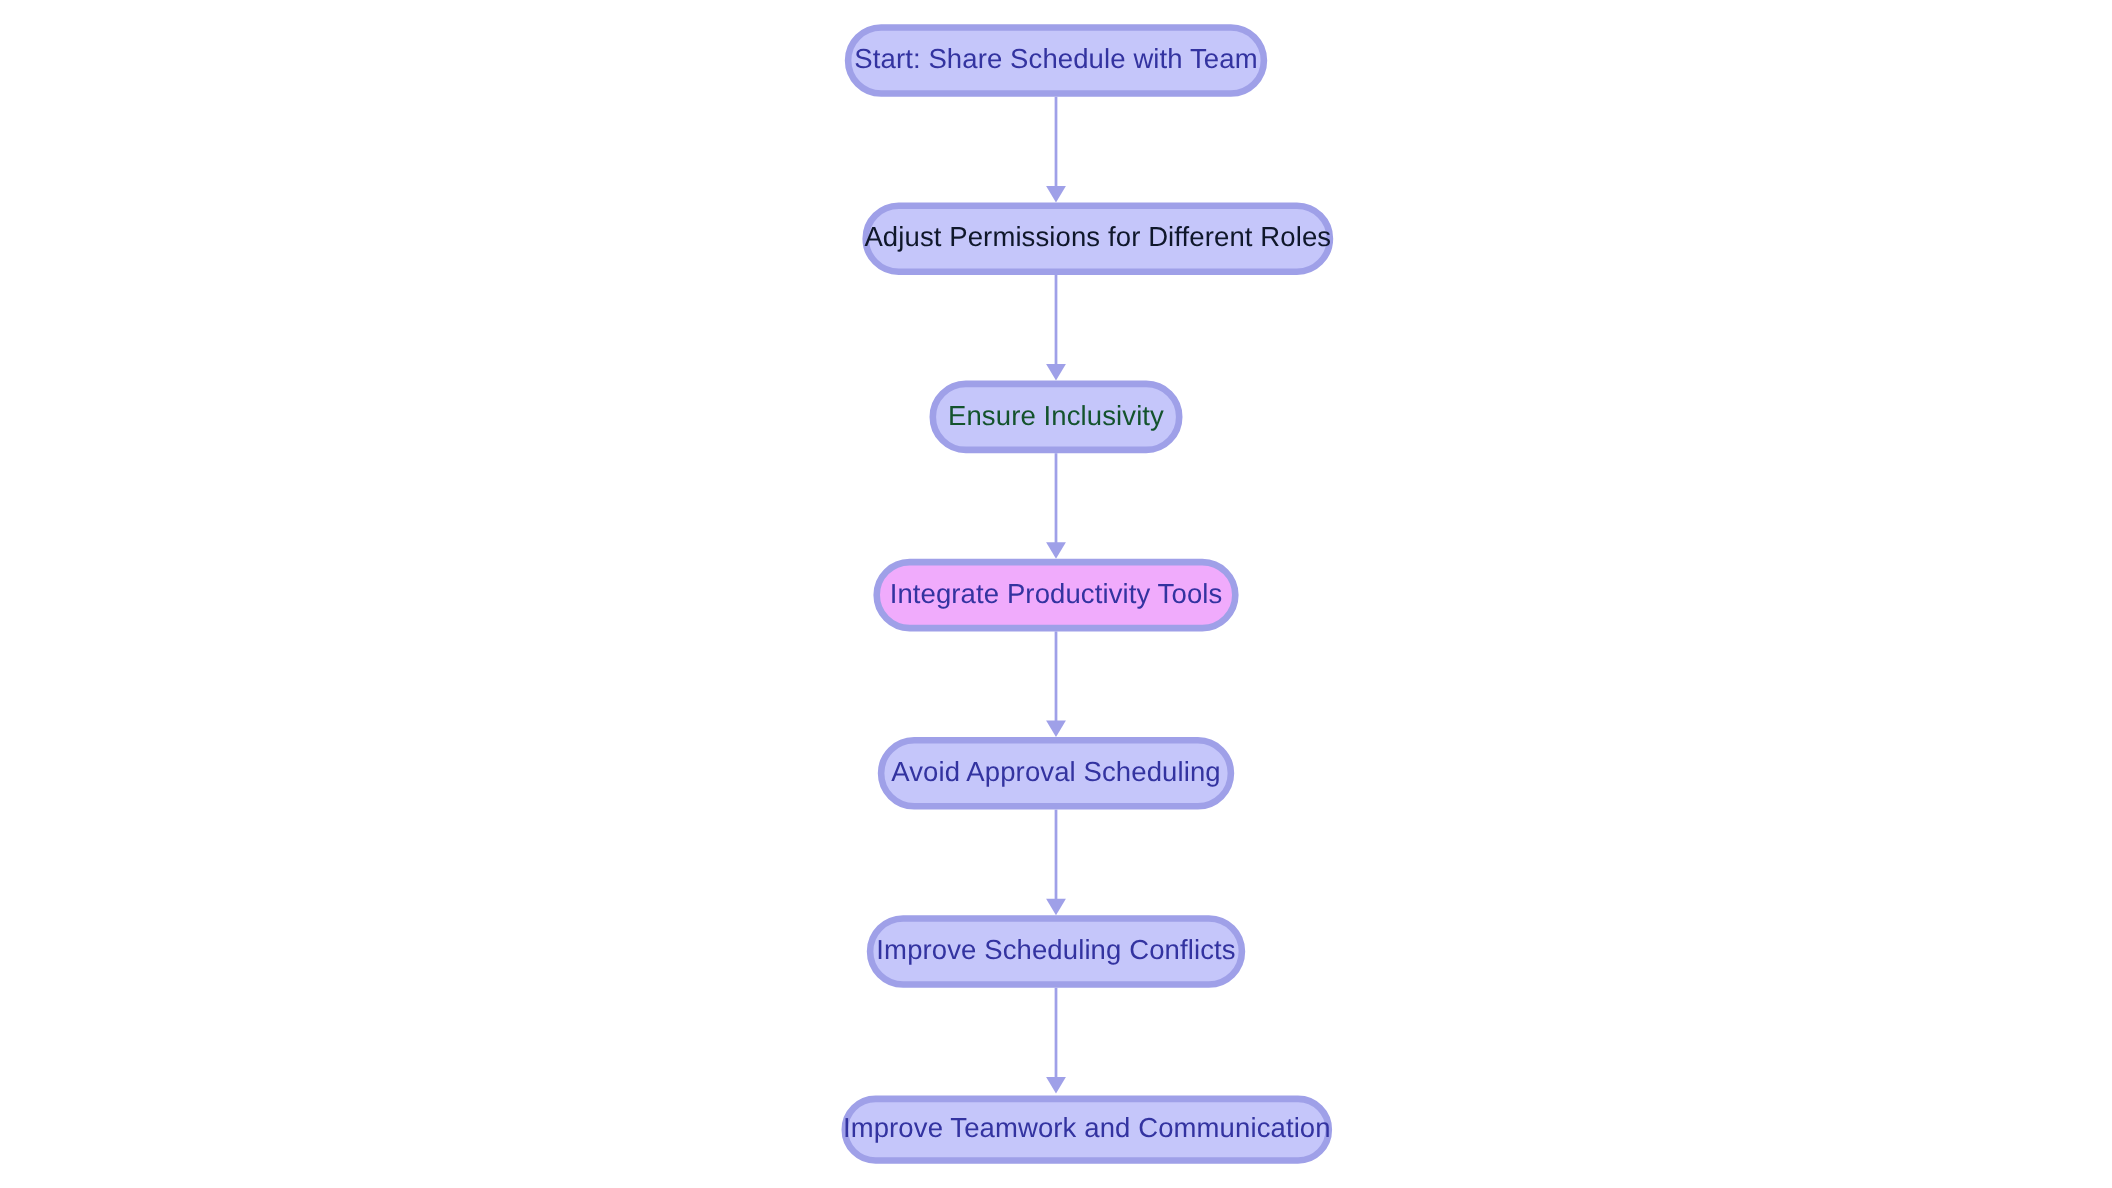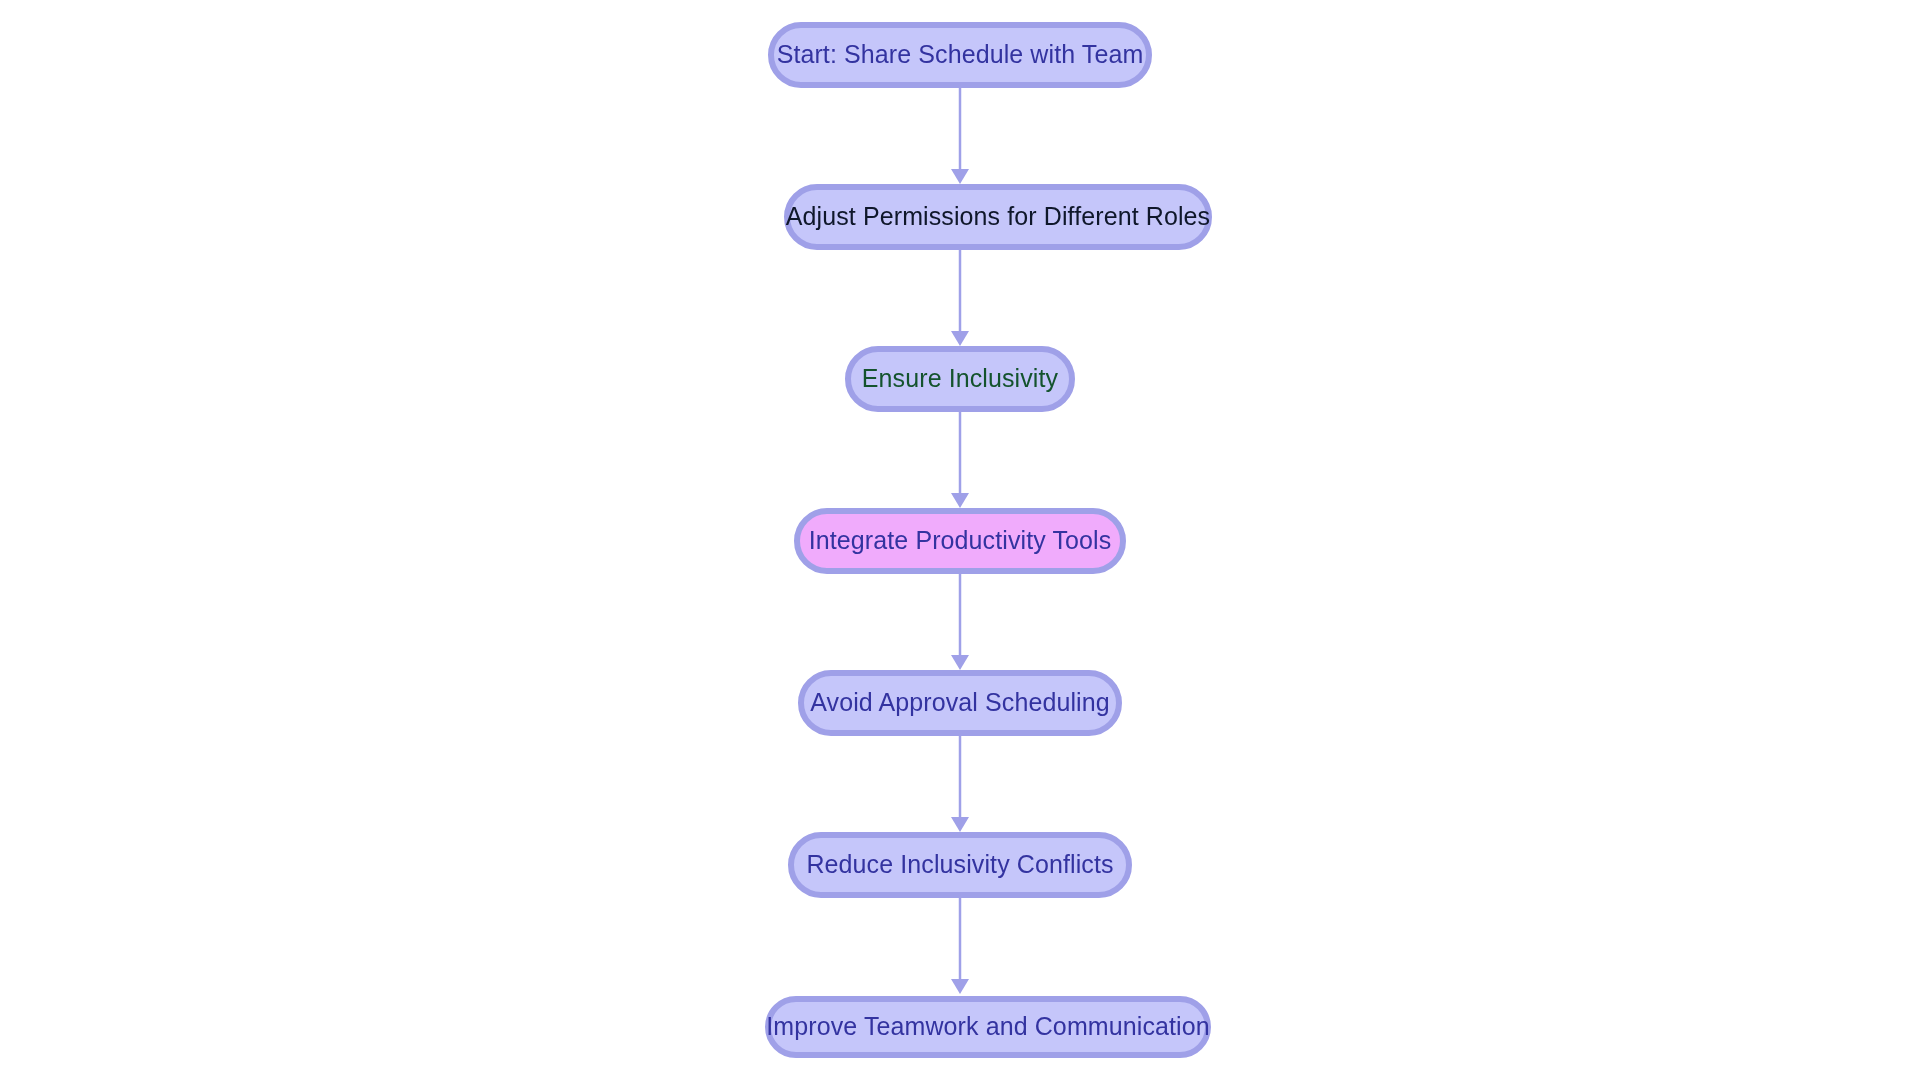--- a/index.html
+++ b/index.html
@@ -91,20 +91,20 @@
       <div class="flow-node" style="left: 960px; top: 379px; width: 230px; height: 66px; background: rgb(197, 198, 250); border-color: rgb(159, 160, 232); color: #14532d; border-radius: 35px;">
         <span class="flow-node-label">Ensure Inclusivity</span>
       </div>
       <div class="flow-node" style="left: 960px; top: 541px; width: 332px; height: 66px; background: #f0abfc; border-color: rgb(159, 160, 232); color: rgb(51, 51, 160); border-radius: 35px;">
         <span class="flow-node-label">Integrate Productivity Tools</span>
       </div>
       <div class="flow-node" style="left: 960px; top: 703px; width: 324px; height: 66px; background: rgb(197, 198, 250); border-color: rgb(159, 160, 232); color: rgb(51, 51, 160); border-radius: 35px;">
         <span class="flow-node-label">Avoid Approval Scheduling</span>
       </div>
       <div class="flow-node" style="left: 960px; top: 865px; width: 344px; height: 66px; background: rgb(197, 198, 250); border-color: rgb(159, 160, 232); color: rgb(51, 51, 160); border-radius: 35px;">
-        <span class="flow-node-label">Reduce Inclusivity Conflicts</span>
+        <span class="flow-node-label">Improve Scheduling Conflicts</span>
       </div>
       <div class="flow-node" style="left: 988px; top: 1027px; width: 446px; height: 62px; background: rgb(197, 198, 250); border-color: rgb(159, 160, 232); color: rgb(51, 51, 160); border-radius: 35px;">
         <span class="flow-node-label">Improve Teamwork and Communication</span>
       </div>
     </div>
 
 </div>
 
 </body></html>

